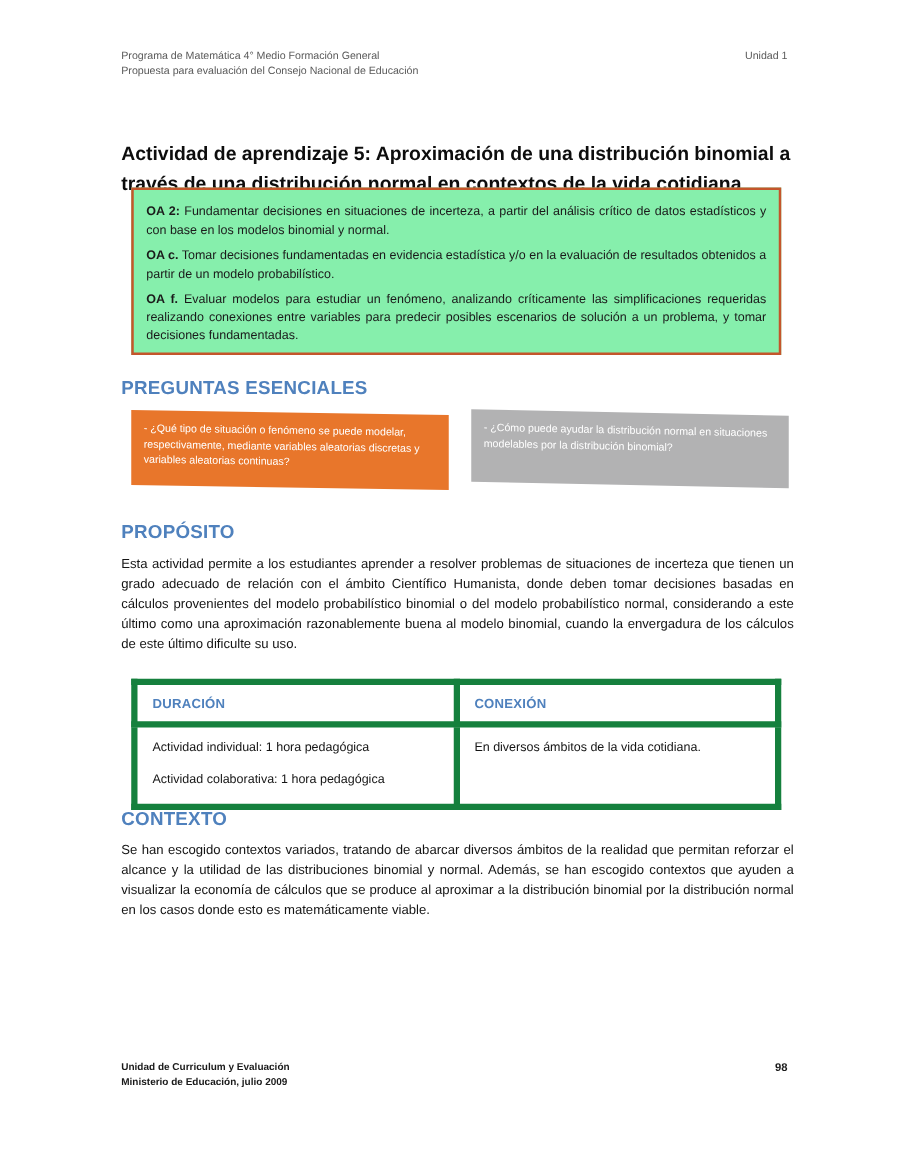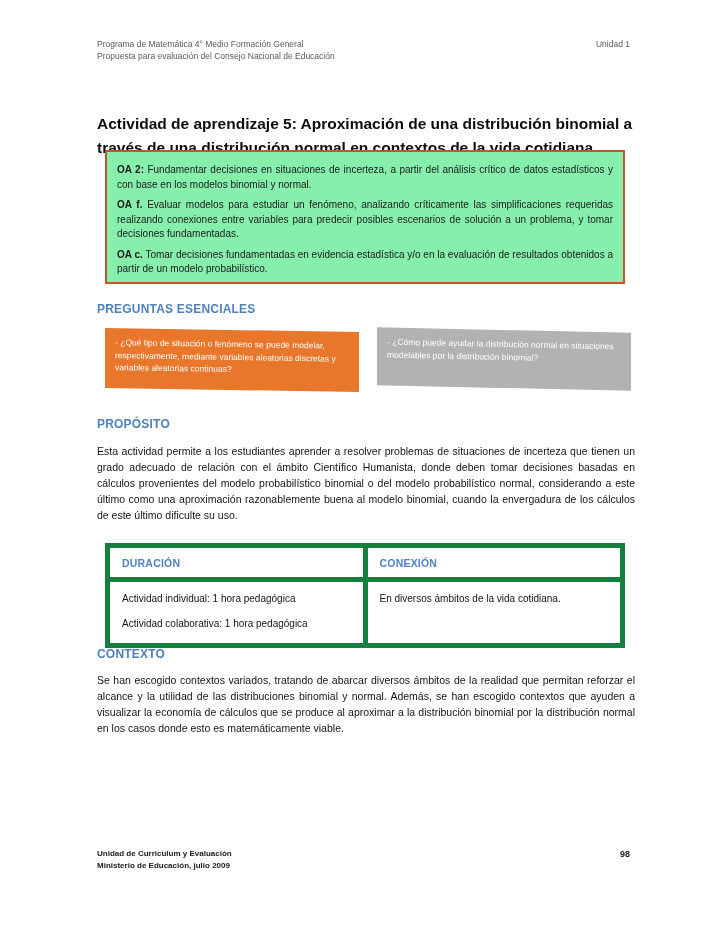--- a/index.html
+++ b/index.html
@@ -36,21 +36,21 @@
     padding: 5px 10px;
     font-size: 10px; line-height: 14.5px;
     text-align: justify;
   }
   .oa-box p { margin: 6px 0; }
   .oa-box b { font-weight: bold; }
 
   
   .sec-h {
     position: absolute; left: 97px;
-    font-size: 12px; font-weight: bold; color: #4F81BD;
+    font-size: 15px; font-weight: bold; color: #4F81BD;
     letter-spacing: 0.2px;
   }
   .h-preguntas { top: 302px; }
   .h-proposito { top: 417px; }
   .h-contexto  { top: 647px; }
 
   
   .q-row {
     position: absolute; top: 330px; left: 105px; width: 526px; height: 64px;
     display: flex; gap: 18px;
@@ -111,22 +111,22 @@
   <div class="hdr">
     <div>Programa de Matemática 4° Medio Formación General</div>
     <div>Propuesta para evaluación del Consejo Nacional de Educación</div>
     <div class="hdr-unit">Unidad 1</div>
   </div>
 
   <h1 class="title">Actividad de aprendizaje 5: Aproximación de una distribución binomial a través de una distribución normal en contextos de la vida cotidiana</h1>
 
   <div class="oa-box">
     <p><b>OA 2:</b> <span>Fundamentar decisiones en situaciones de incerteza, a partir del análisis crítico de datos estadísticos y con base en los modelos binomial y normal.</span></p>
+    <p><b>OA c.</b> <span>Tomar decisiones fundamentadas en evidencia estadística y/o en la evaluación de resultados obtenidos a partir de un modelo probabilístico.</span></p>
     <p><b>OA f.</b> <span>Evaluar modelos para estudiar un fenómeno, analizando críticamente las simplificaciones requeridas realizando conexiones entre variables para predecir posibles escenarios de solución a un problema, y tomar decisiones fundamentadas.</span></p>
-    <p><b>OA c.</b> <span>Tomar decisiones fundamentadas en evidencia estadística y/o en la evaluación de resultados obtenidos a partir de un modelo probabilístico.</span></p>
   </div>
 
   <h2 class="sec-h h-preguntas">PREGUNTAS ESENCIALES</h2>
 
   <div class="q-row">
     <div class="q-card q-orange">- ¿Qué tipo de situación o fenómeno se puede modelar, respectivamente, mediante variables aleatorias discretas y variables aleatorias continuas?</div>
     <div class="q-card q-gray">- ¿Cómo puede ayudar la distribución normal en situaciones modelables por la distribución binomial?</div>
   </div>
 
   <h2 class="sec-h h-proposito">PROPÓSITO</h2>

